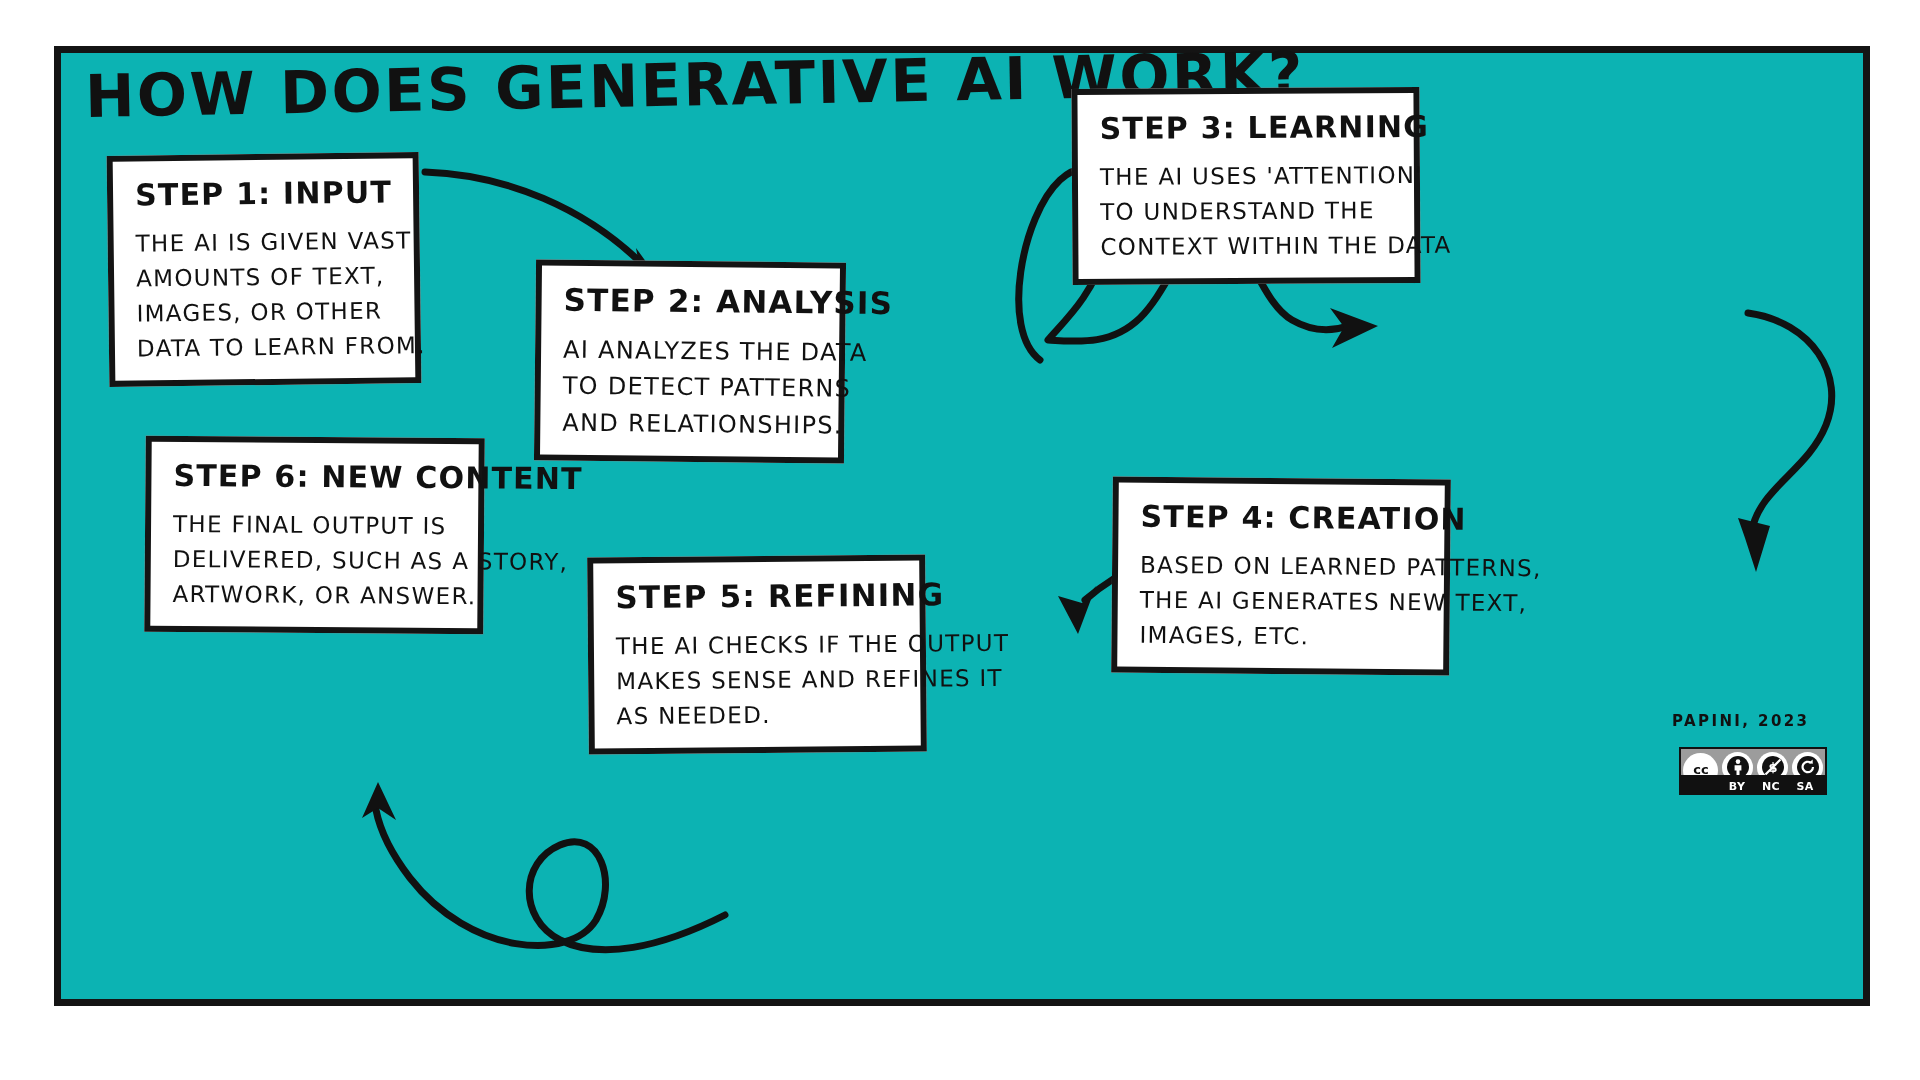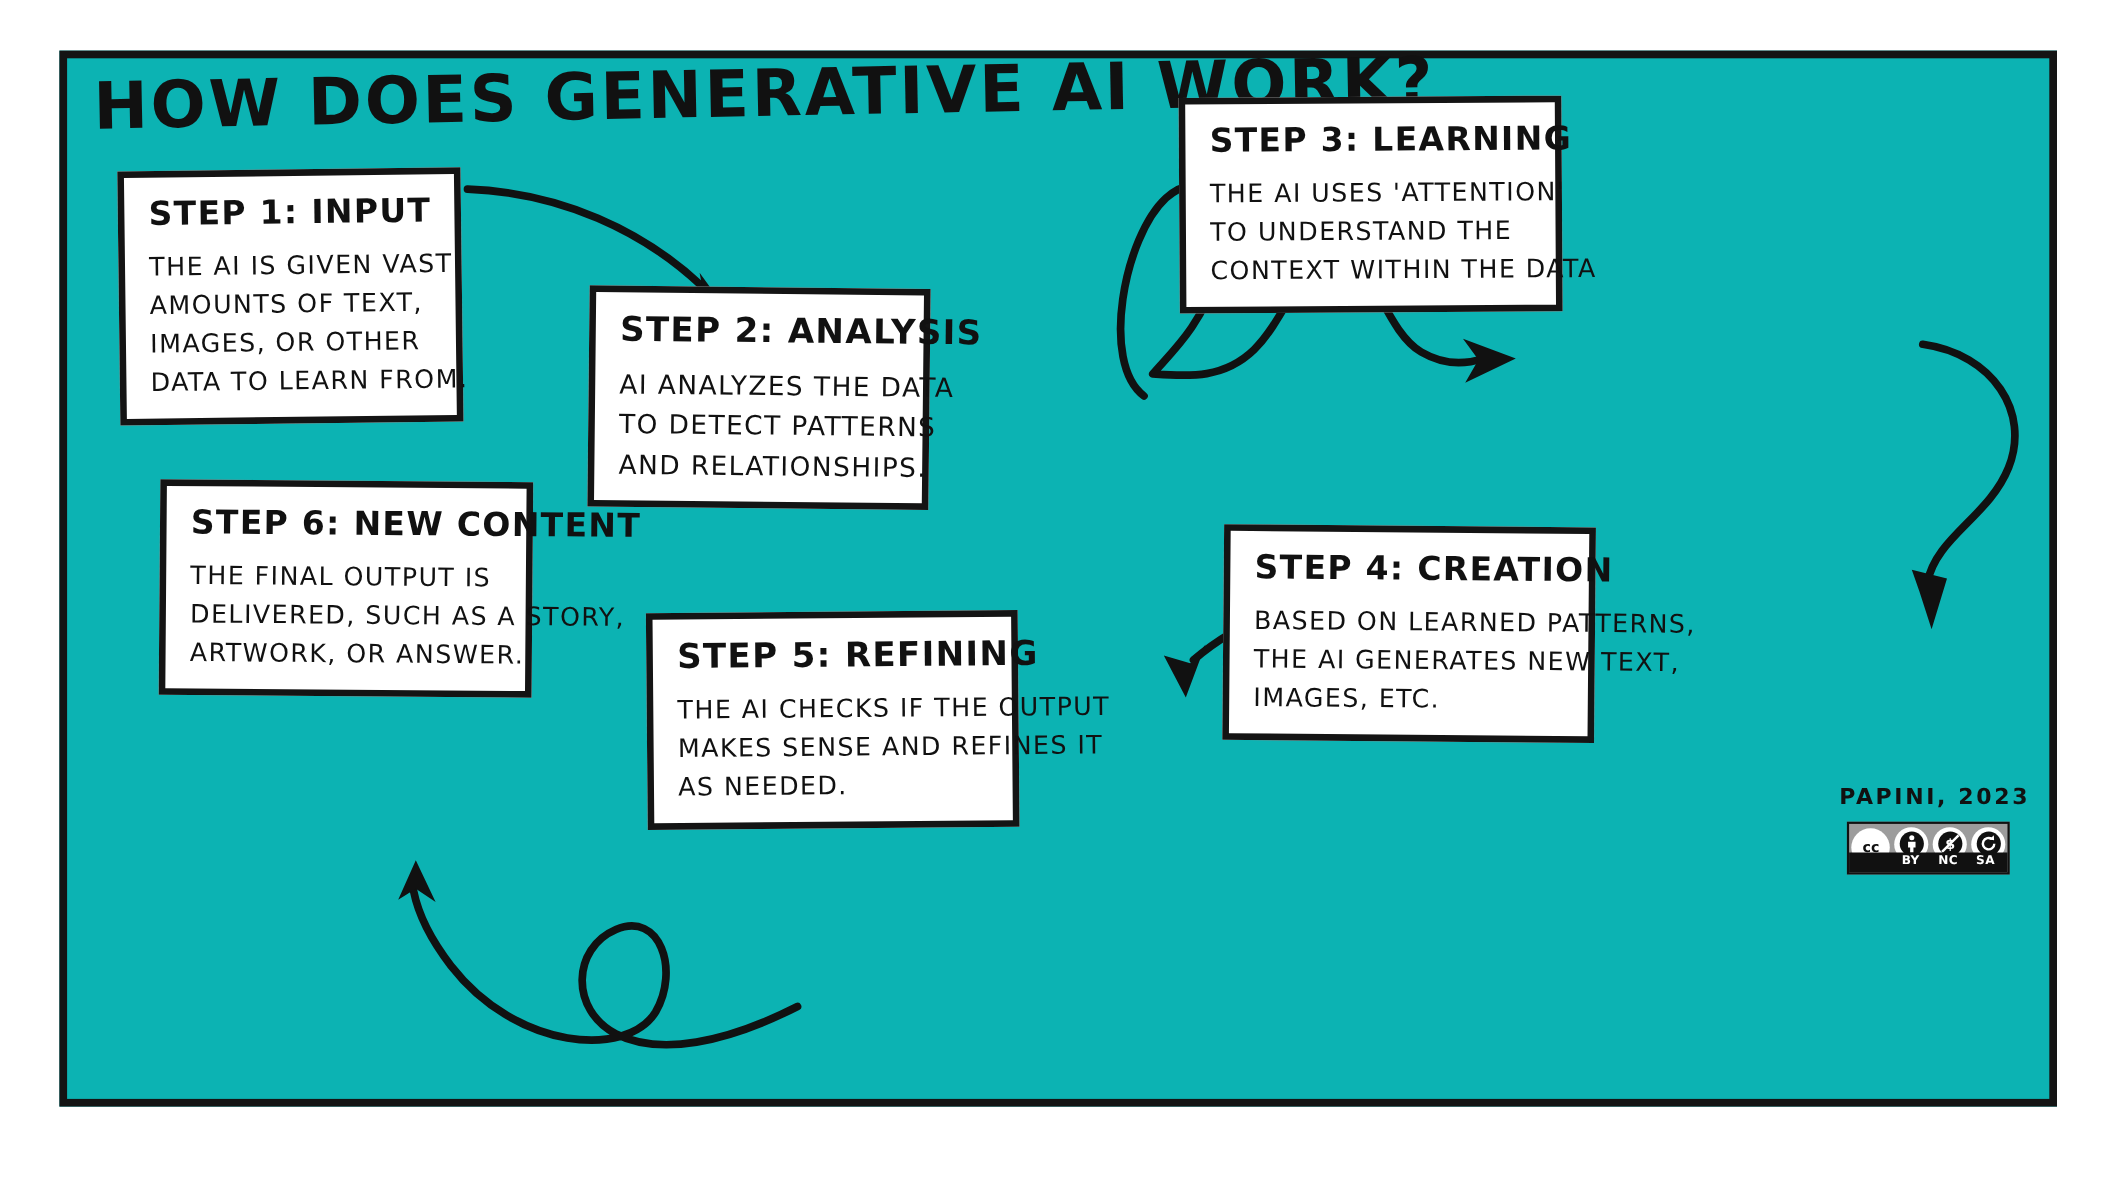--- a/index.html
+++ b/index.html
@@ -96,21 +96,21 @@
   #box-step3 .body, #box-step4 .body, #box-step6 .body { font-size: 23px; }
   #box-step1 .body { font-size: 23px; }
   #box-step5 .body { font-size: 23px; }
 
   
   #credit {
     position: absolute;
     left: 1672px;
     top: 712px;
     font-family: "DejaVu Sans", sans-serif;
-    font-size: 20px;
+    font-size: 15px;
     font-weight: bold;
     letter-spacing: 2.4px;
     color: #111111;
     white-space: nowrap;
   }
 
   
   #cc-badge {
     position: absolute;
     left: 1679px;
@@ -131,21 +131,21 @@
     justify-content: space-around;
   }
   #cc-badge .label-row {
     position: absolute;
     left: 0;
     bottom: 0;
     width: 100%;
     height: 18px;
     background: #111111;
     display: flex;
-    align-items: flex-start;
+    align-items: flex-end;
     justify-content: flex-end;
     padding-right: 3px;
     box-sizing: border-box;
   }
   #cc-badge .label-row span {
     color: #ffffff;
     font-family: "DejaVu Sans", sans-serif;
     font-size: 11px;
     font-weight: bold;
     width: 34px;

